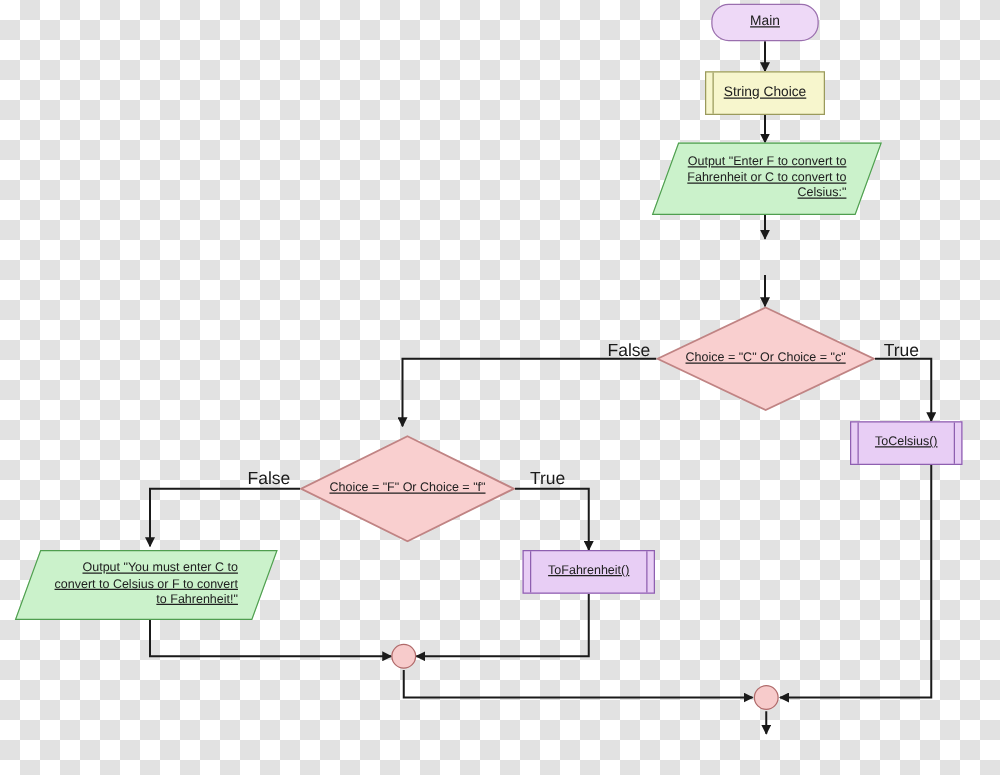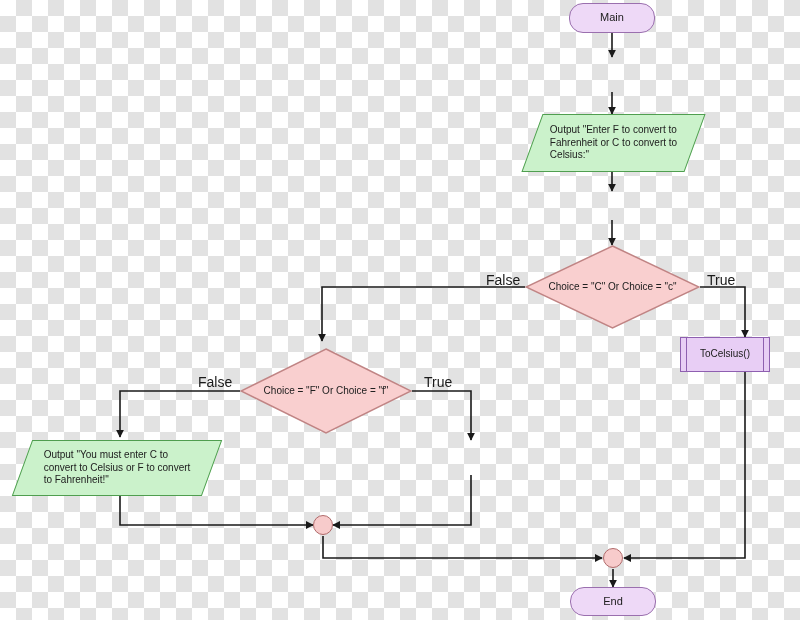--- a/index.html
+++ b/index.html
@@ -32,23 +32,24 @@
     width: 800px;
     height: 620px;
     pointer-events: none;
   }
   .node {
     position: absolute;
     box-sizing: border-box;
     display: flex;
     align-items: center;
     justify-content: center;
-    text-align: left;
+    text-align: right;
     color: #202020;
     line-height: 1.25;
+    text-decoration: underline;
   }
   .node .txt {
     display: block;
     padding: 0 4px;
     white-space: pre-line;
   }
 
   
   .terminator {
     background: #eed9f7;
@@ -176,20 +177,24 @@
       <path d="M 745 372 L 745 558 L 624 558" marker-end="url(#arrow)"></path>
 
       <path d="M 613 569 L 613 587" marker-end="url(#arrow)"></path>
     </g>
   </svg>
 
   <div class="node terminator" style="left:569px; top:3px; width:86px; height:30px;">
     <span class="txt">Main</span>
   </div>
 
+  <div class="node declaration" style="left:564px; top:57px; width:96px; height:35px;">
+    <span class="bar-l"></span>
+    <span class="txt">String Choice</span>
+  </div>
 
   <div class="node io" style="left:532px; top:114px; width:163px; height:58px;">
     <span class="skewbg"></span>
     <span class="txt">Output "Enter F to convert to
 Fahrenheit or C to convert to
 Celsius:"</span>
   </div>
 
 
   <div class="node decision" style="left:525px; top:245px; width:175px; height:84px;">
@@ -205,33 +210,35 @@
     </svg>
     <span class="txt">Choice = "F" Or Choice = "f"</span>
   </div>
 
   <div class="node subroutine" style="left:680px; top:337px; width:90px; height:35px;">
     <span class="bar-l"></span>
     <span class="bar-r"></span>
     <span class="txt">ToCelsius()</span>
   </div>
 
+  <div class="node subroutine" style="left:418px; top:440px; width:106px; height:35px;">
+    <span class="bar-l"></span>
+    <span class="bar-r"></span>
+    <span class="txt">ToFahrenheit()</span>
+  </div>
 
   <div class="node io" style="left:22px; top:440px; width:190px; height:56px;">
     <span class="skewbg"></span>
     <span class="txt">Output "You must enter C to
 convert to Celsius or F to convert
 to Fahrenheit!"</span>
   </div>
 
   <div class="connector" style="left:313px; top:515px; width:20px; height:20px;"></div>
   <div class="connector" style="left:603px; top:548px; width:20px; height:20px;"></div>
 
-  <div class="node terminator" style="left:570px; top:587px; width:86px; height:29px;">
-    <span class="txt">End</span>
-  </div>
 
   <div class="edge-label" style="left:486px; top:272px;">False</div>
   <div class="edge-label" style="left:707px; top:272px;">True</div>
   <div class="edge-label" style="left:198px; top:374px;">False</div>
   <div class="edge-label" style="left:424px; top:374px;">True</div>
 
 </div>
 
 </body></html>

